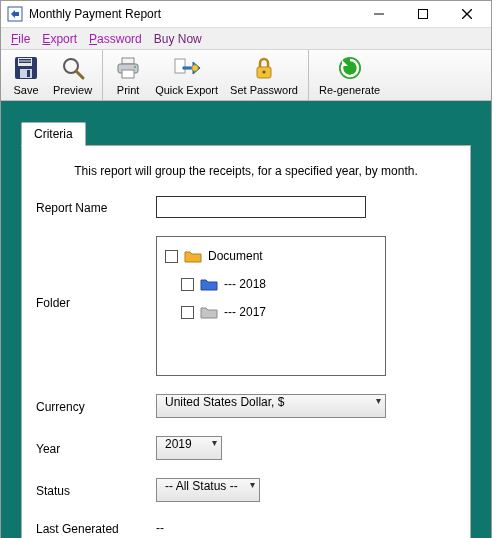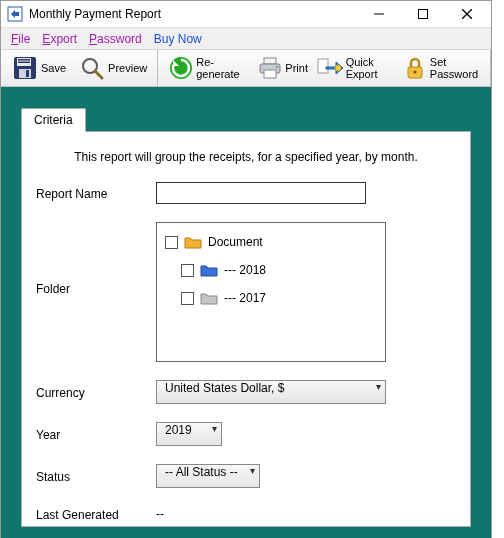--- a/index.html
+++ b/index.html
@@ -46,36 +46,36 @@
     align-items: center;
     gap: 4px;
     padding: 2px 6px;
     background: #f0f0f0;
     height: 22px;
     border-bottom: 1px solid #d4d4d4;
     font-size: 12px;
   }
   .menu-item { padding: 2px 4px; color: #a21caf; }
   .menu-item .ul { text-decoration: underline; }
-  .menu-buy { color: #1d4ed8; }
+  .menu-buy { color: #701a75; }
   .toolbar {
     display: flex;
     align-items: stretch;
     background: linear-gradient(#fdfdfd,#ececec);
     border-bottom: 1px solid #bcbcbc;
     height: 60px;
   }
   .tool-group {
     display: flex;
     align-items: stretch;
     border-right: 1px solid #c0c0c0;
     padding: 0 4px;
   }
   .tool-btn {
-    display: flex; flex-direction: row;
+    display: flex; flex-direction: column;
     align-items: center; justify-content: center;
     gap: 2px;
     padding: 4px 6px;
     font-size: 11px;
     color: #000;
     min-width: 42px;
   }
   .tool-btn .ico { width: 28px; height: 28px; display:flex;align-items:center;justify-content:center; }
   .content {
     flex: 1;
@@ -228,32 +228,20 @@
       <div class="tool-btn">
         <span class="ico">
           <svg width="26" height="26" viewBox="0 0 26 26">
             <circle cx="11" cy="11" r="7" fill="none" stroke="#5a5a5a" stroke-width="2"></circle>
             <line x1="16" y1="16" x2="23" y2="23" stroke="#8a6a2a" stroke-width="3" stroke-linecap="round"></line>
           </svg>
         </span>
         <span>Preview</span>
       </div>
     </div>
-    <div class="tool-group" style="border-right:none;">
-      <div class="tool-btn">
-        <span class="ico">
-          <svg width="26" height="26" viewBox="0 0 26 26">
-            <circle cx="13" cy="13" r="11" fill="#27a827"></circle>
-            <path d="M13 5 a8 8 0 1 1 -7.5 5" fill="none" stroke="#fff" stroke-width="2.5"></path>
-            <path d="M5 5 L5 11 L11 11 Z" fill="#fff"></path>
-          </svg>
-        </span>
-        <span>Re-generate</span>
-      </div>
-    </div>
     <div class="tool-group">
       <div class="tool-btn">
         <span class="ico">
           <svg width="26" height="26" viewBox="0 0 26 26">
             <rect x="7" y="3" width="12" height="6" fill="#f4f4f4" stroke="#888"></rect>
             <rect x="3" y="9" width="20" height="9" rx="2" fill="#c9cdd3" stroke="#7a7e85"></rect>
             <rect x="7" y="15" width="12" height="8" fill="#fff" stroke="#888"></rect>
             <circle cx="20" cy="12" r="1" fill="#3fae3f"></circle>
           </svg>
         </span>
@@ -271,20 +259,32 @@
       </div>
       <div class="tool-btn">
         <span class="ico">
           <svg width="26" height="26" viewBox="0 0 26 26">
             <rect x="6" y="12" width="14" height="11" rx="2" fill="#f3c03a" stroke="#b8871a"></rect>
             <path d="M9 12 V8 a4 4 0 0 1 8 0 V12" fill="none" stroke="#b8871a" stroke-width="2.5"></path>
             <circle cx="13" cy="17" r="1.6" fill="#7a5510"></circle>
           </svg>
         </span>
         <span>Set Password</span>
+      </div>
+    </div>
+    <div class="tool-group" style="border-right:none;">
+      <div class="tool-btn">
+        <span class="ico">
+          <svg width="26" height="26" viewBox="0 0 26 26">
+            <circle cx="13" cy="13" r="11" fill="#27a827"></circle>
+            <path d="M13 5 a8 8 0 1 1 -7.5 5" fill="none" stroke="#fff" stroke-width="2.5"></path>
+            <path d="M5 5 L5 11 L11 11 Z" fill="#fff"></path>
+          </svg>
+        </span>
+        <span>Re-generate</span>
       </div>
     </div>
   </div>
 
   <div class="content">
     <div class="tabs-row">
       <div class="tab">Criteria</div>
     </div>
     <div class="tab-panel">
       <div class="desc">This report will group the receipts, for a specified year, by month.</div>

